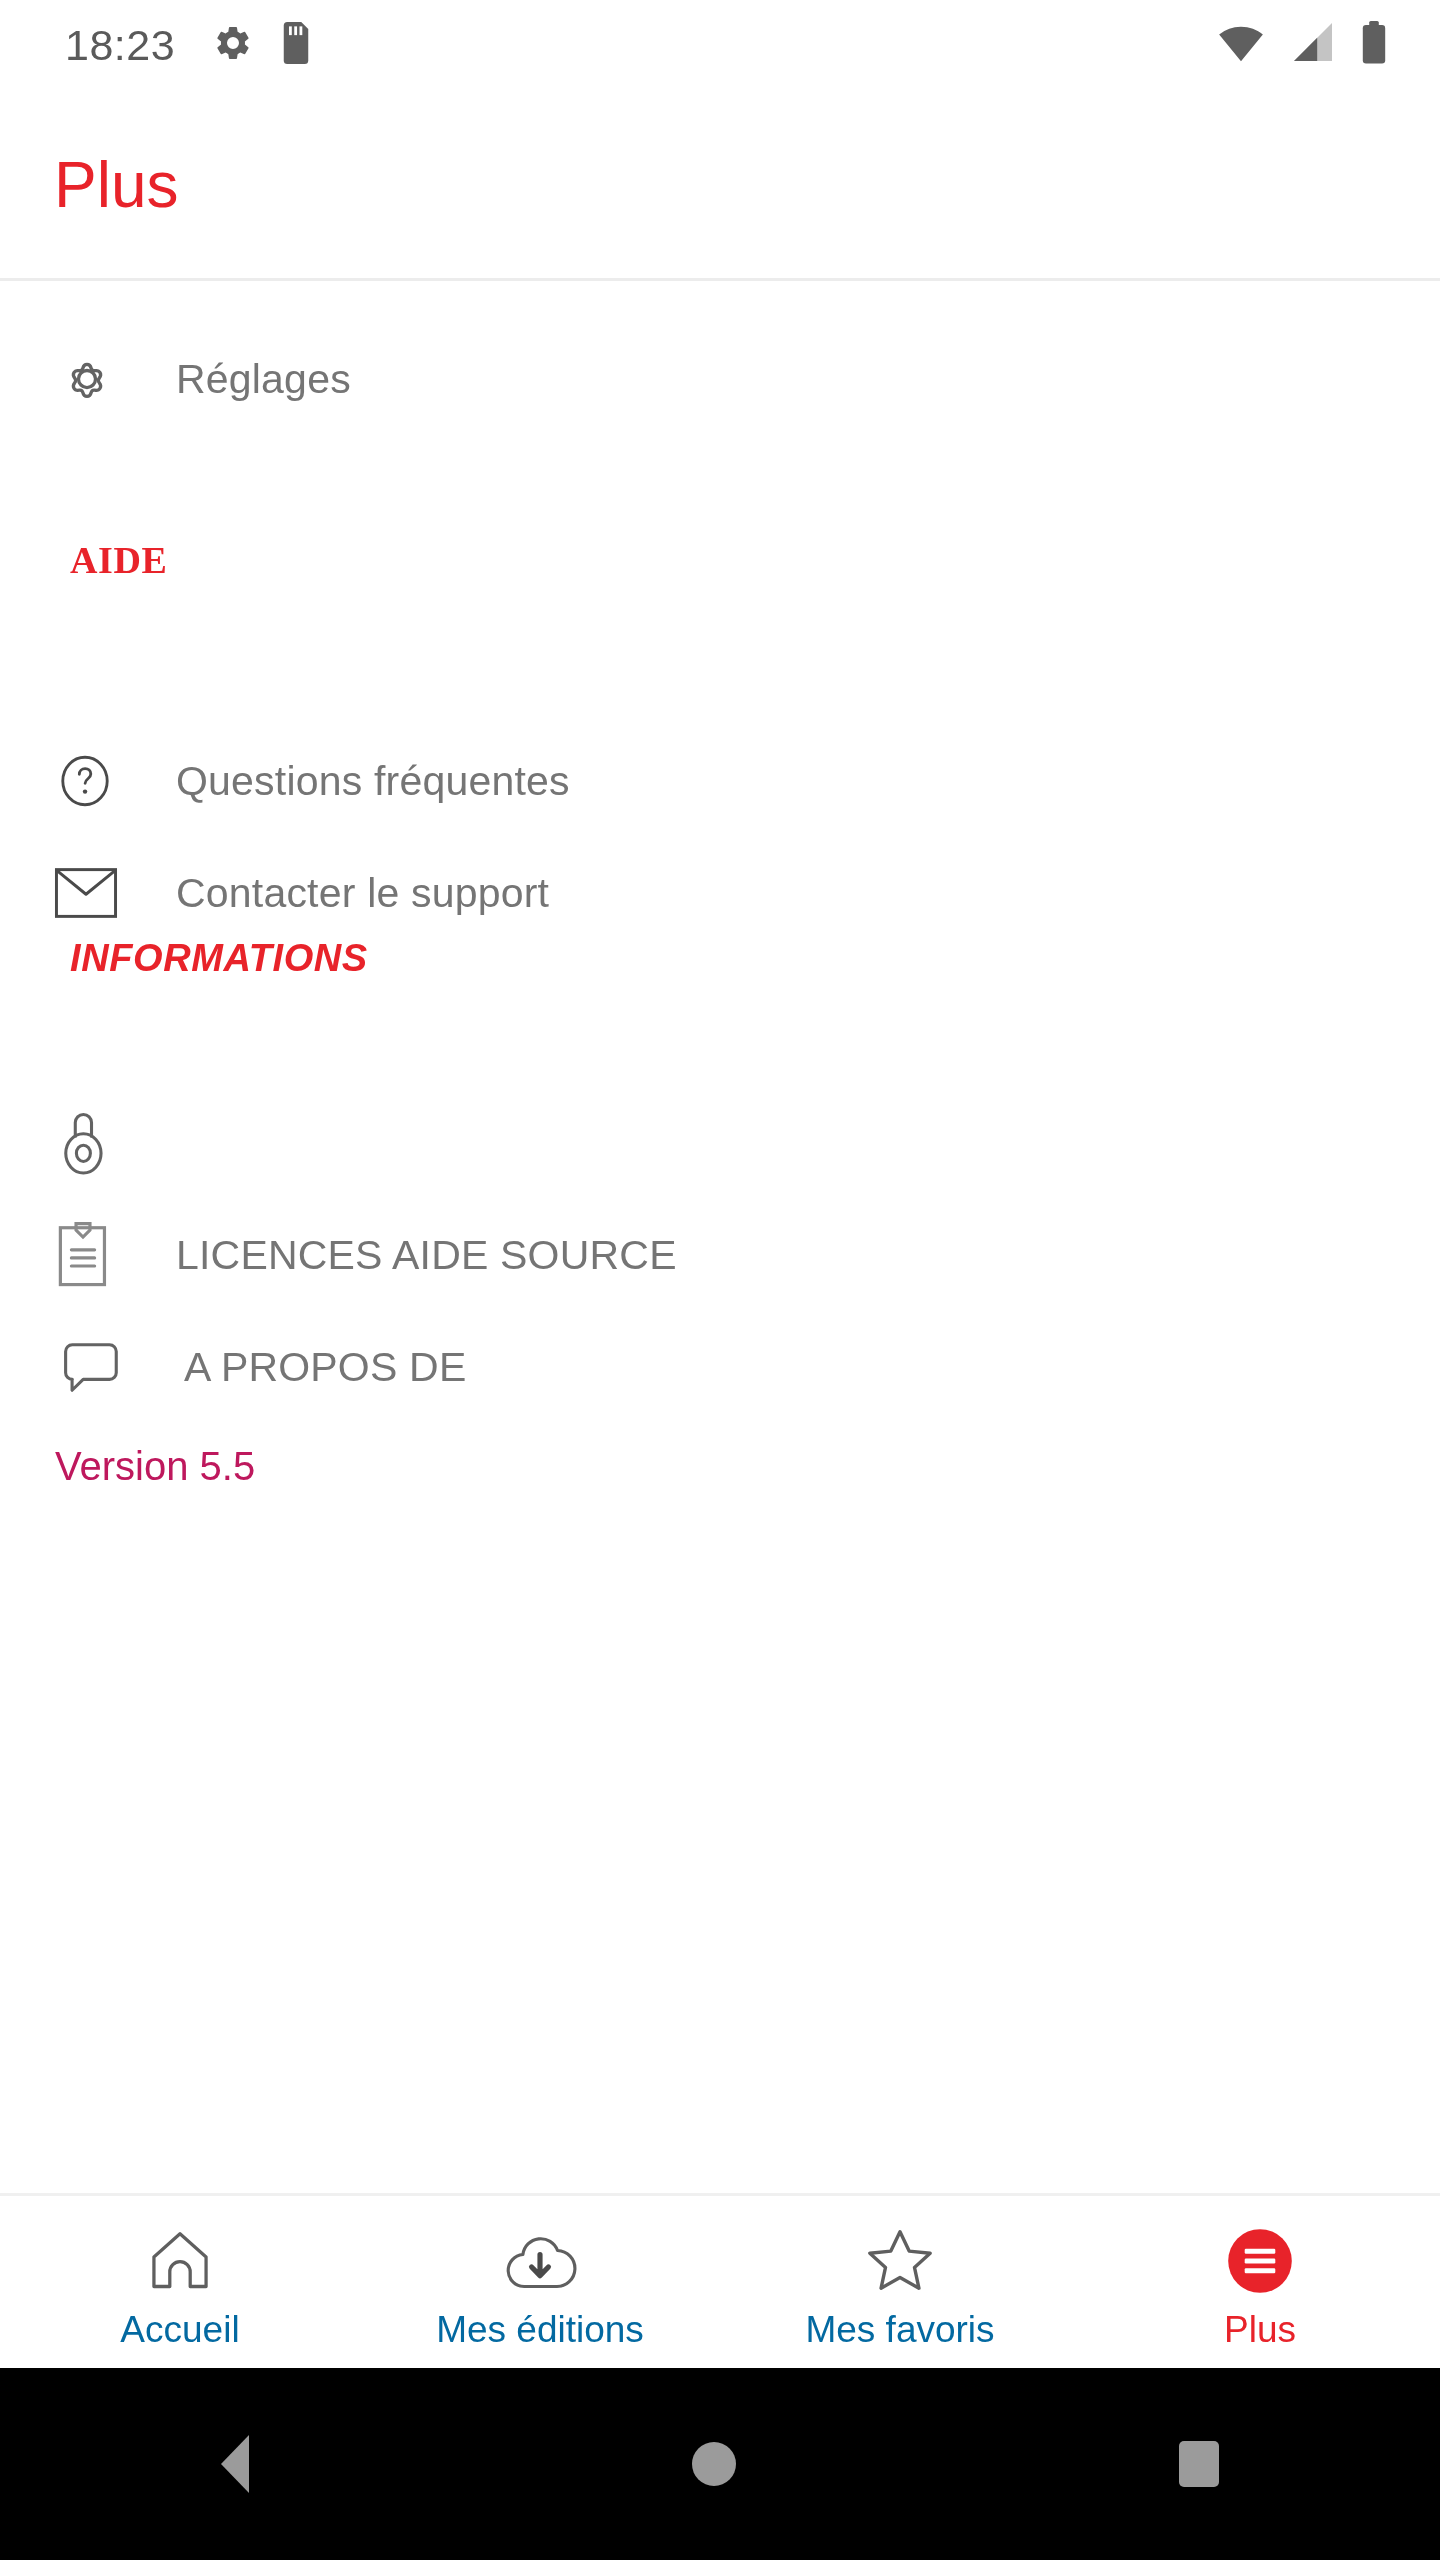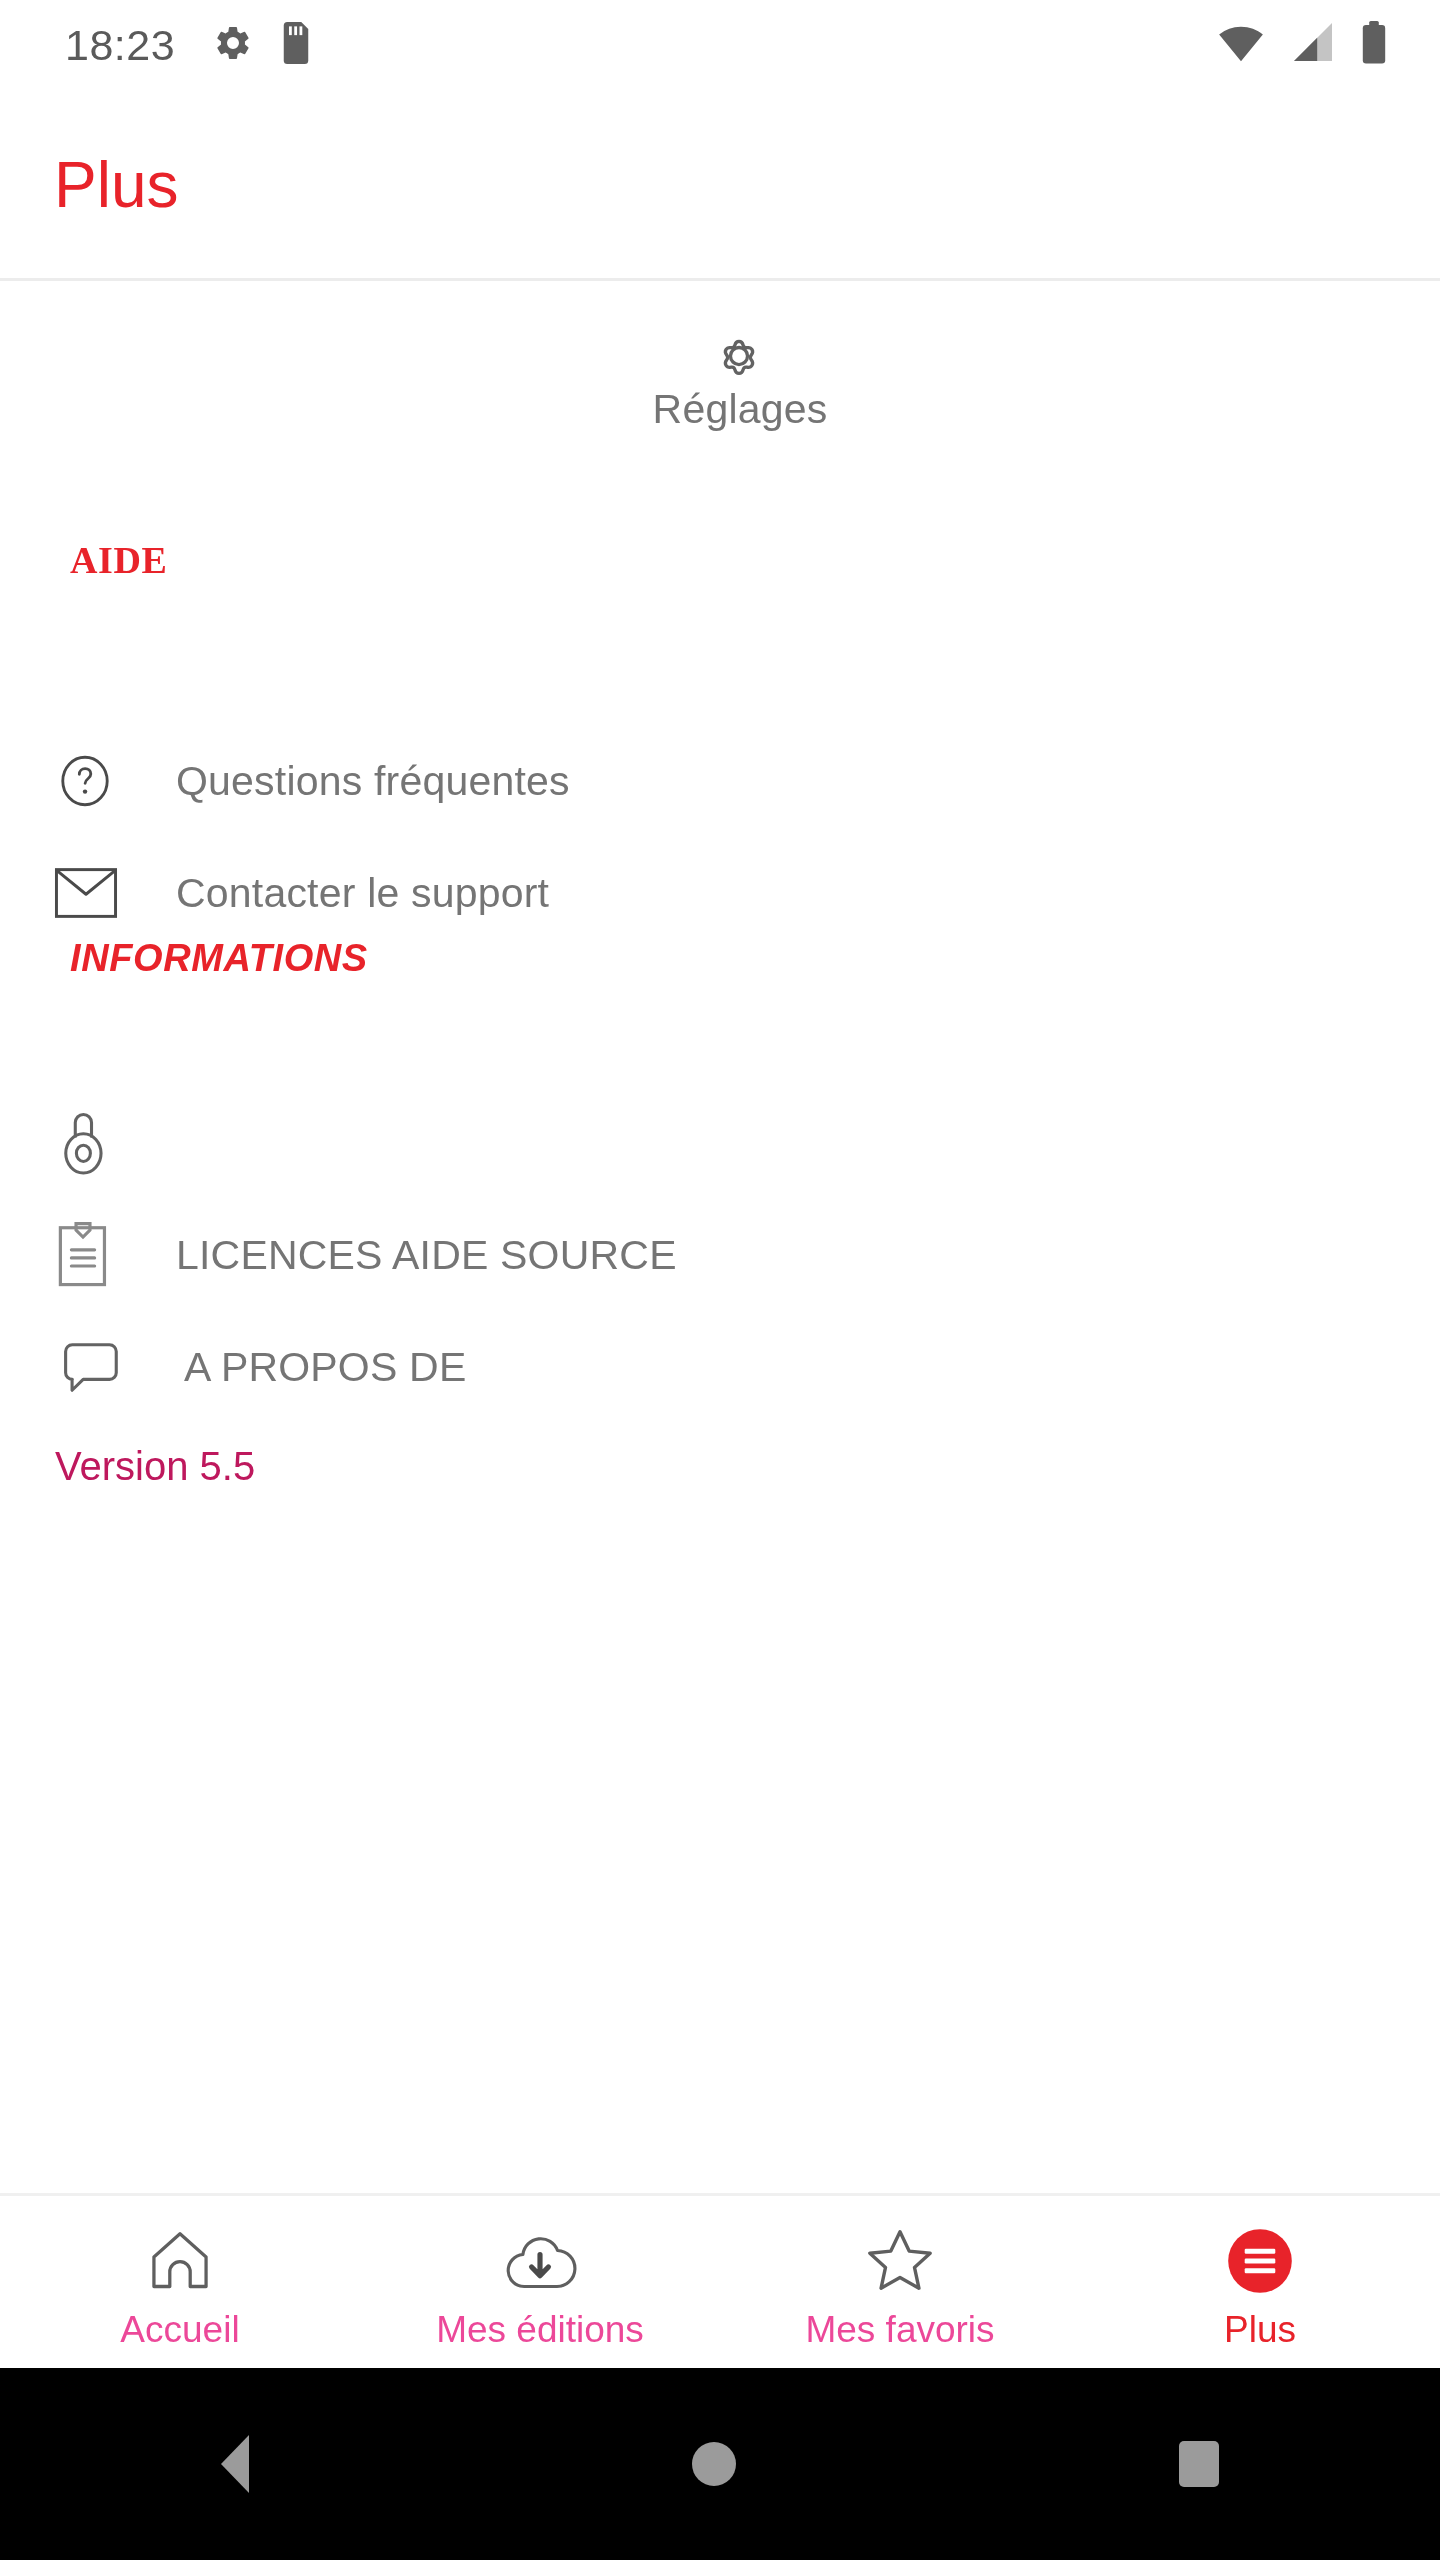--- a/index.html
+++ b/index.html
@@ -63,21 +63,21 @@
   }
   .bottomnav {
     position:absolute; top:2196px; left:0; width:1440px; height:172px;
     display:flex; background:#fff;
   }
   .navitem {
     flex:1; display:flex; flex-direction:column; align-items:center; justify-content:center;
     padding-top:6px;
   }
   .navicon { height:76px; display:flex; align-items:center; justify-content:center; }
-  .navlabel { margin-top:12px; font-size:37px; color:#ec4899; line-height:1; white-space:nowrap; }
+  .navlabel { margin-top:12px; font-size:37px; color:#0369a1; line-height:1; white-space:nowrap; }
   .navitem.active .navlabel { color:#E8232A; }
 
   
   .sysnav {
     position:absolute; top:2368px; left:0; width:1440px; height:192px;
     background:#000; display:flex; align-items:center; justify-content:space-around;
   }
   .sys-back {
     width:0; height:0;
     border-top:29px solid transparent;
@@ -132,21 +132,21 @@
     </div>
   </div>
 
   <div class="header">
     <span class="header-title">Plus</span>
   </div>
   <div class="header-divider"></div>
 
   <div class="content">
 
-    <div class="row" style="top:42px;flex-direction:column;">
+    <div class="row" style="top:42px;">
       <span class="row-icon">
         <svg width="66" height="66" viewBox="0 0 24 24" fill="none" stroke="#636363" stroke-width="1.2" stroke-linejoin="round">
           <path d="M12 2.2c.9 0 1.35.72 1.5 1.38.14.6.72 1 1.33.9.68-.12 1.47-.07 1.92.71.45.78.11 1.5-.3 2-.4.48-.4 1.18 0 1.66.41.5.75 1.22.3 2-.45.78-1.24.83-1.92.71-.61-.1-1.19.3-1.33.9-.15.66-.6 1.38-1.5 1.38s-1.35-.72-1.5-1.38c-.14-.6-.72-1-1.33-.9-.68.12-1.47.07-1.92-.71-.45-.78-.11-1.5.3-2 .4-.48.4-1.18 0-1.66-.41-.5-.75-1.22-.3-2 .45-.78 1.24-.83 1.92-.71.61.1 1.19-.3 1.33-.9C10.65 2.92 11.1 2.2 12 2.2z" transform="translate(0 4.5) scale(1 1)"></path>
           <circle cx="12" cy="12" r="3.1"></circle>
         </svg>
       </span>
       <span class="row-label">Réglages</span>
     </div>
 
     <div class="section-head" style="top:260px;font-family:Liberation Serif, serif;">AIDE</div>

